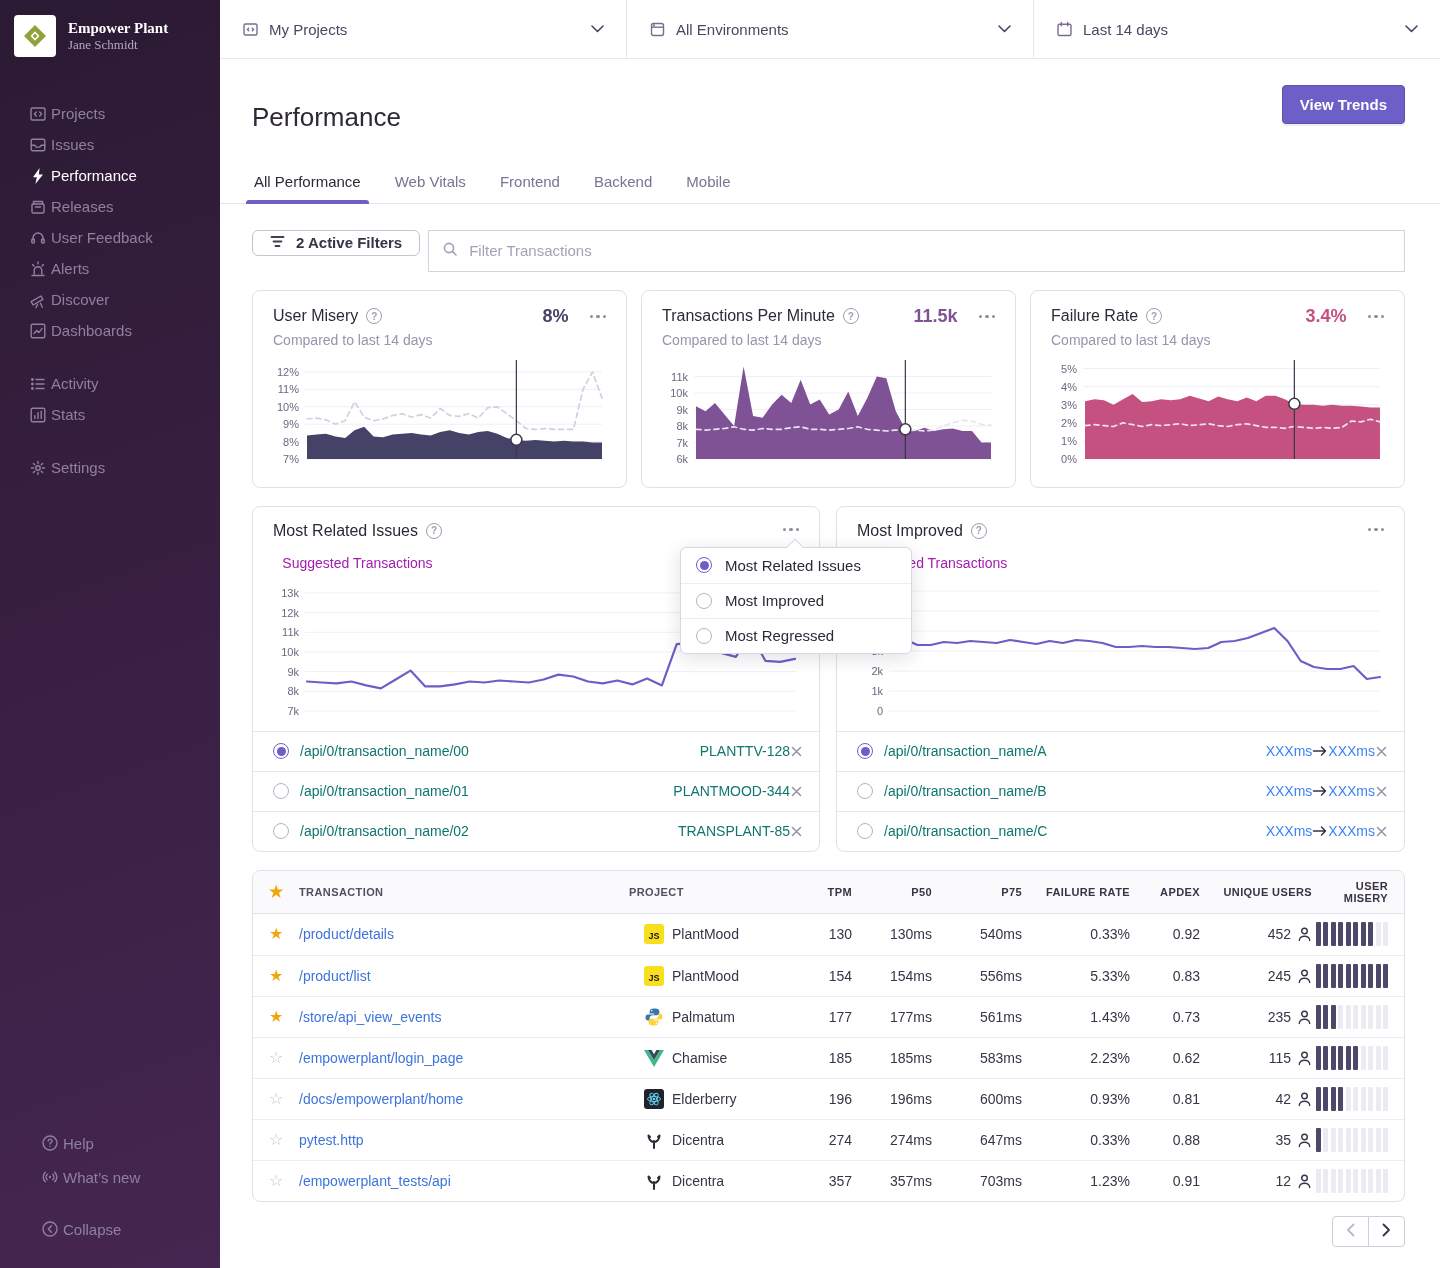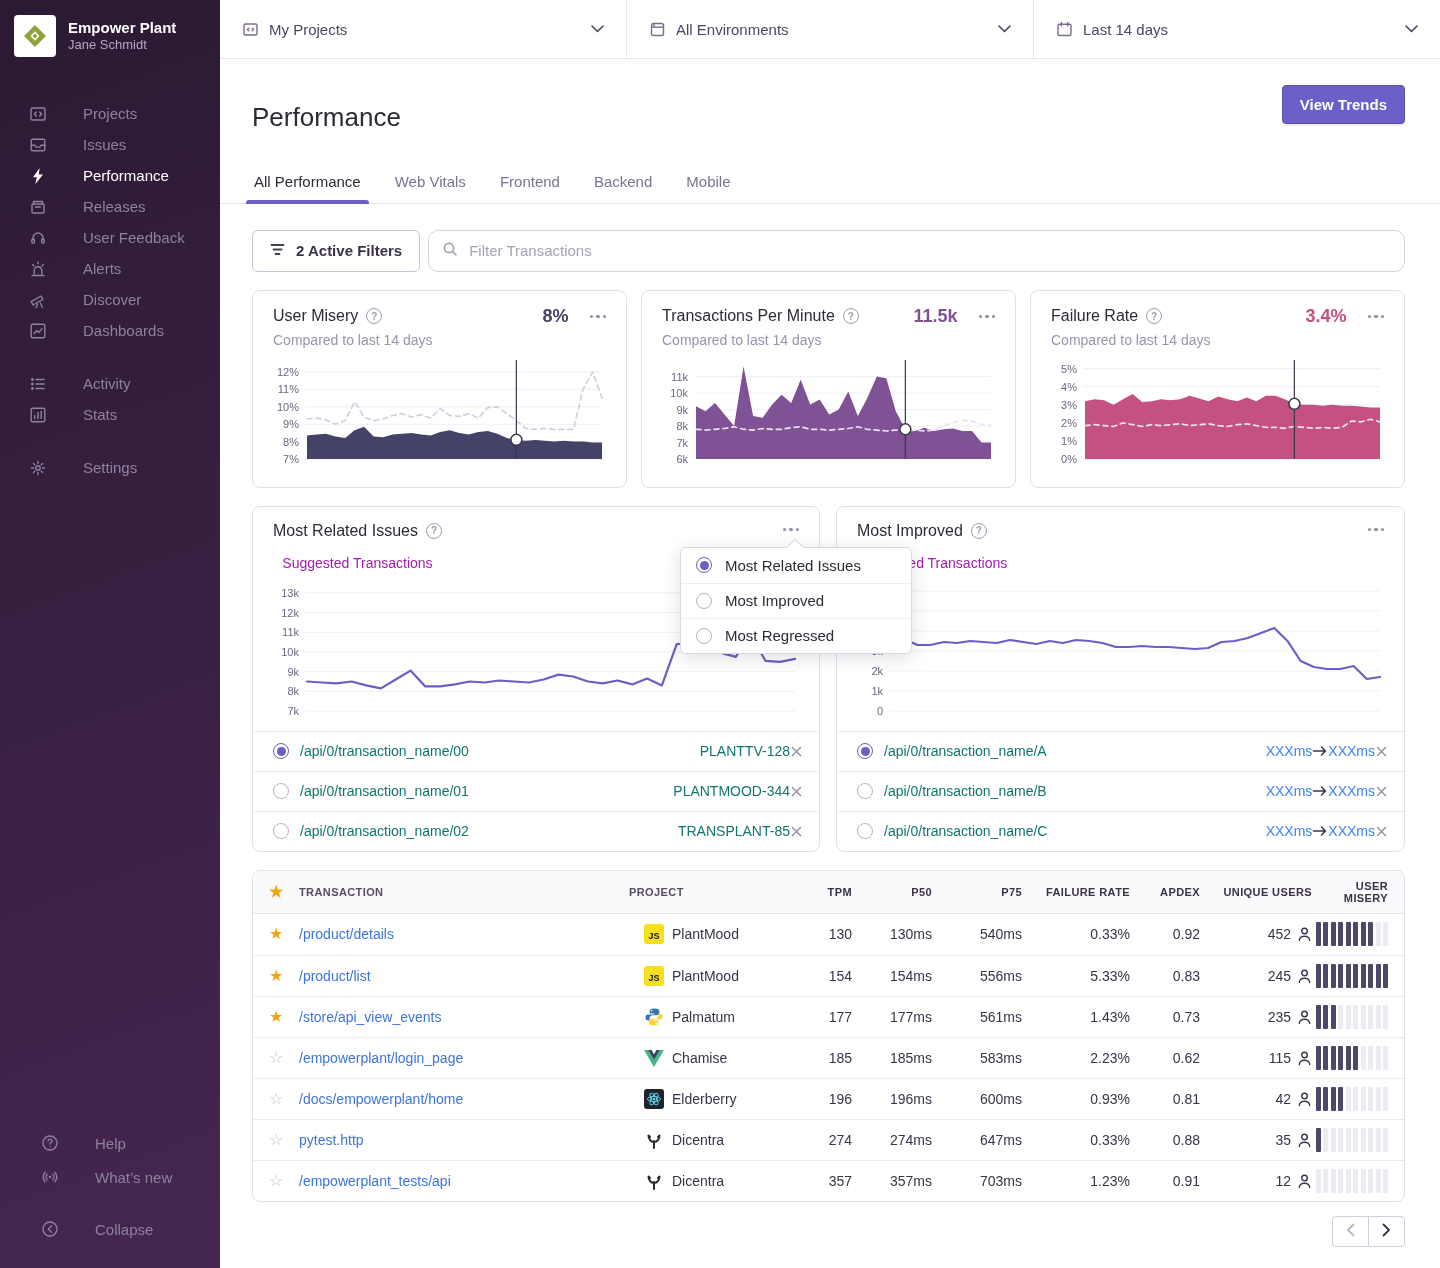--- a/index.html
+++ b/index.html
@@ -3,25 +3,25 @@
 <meta charset="utf-8">
 <style>
   * { box-sizing: border-box; }
   body { margin:0; font-family:"Liberation Sans", sans-serif; background:#fff; color:#2f2936; }
   .app { display:flex; width:1440px; height:1268px; overflow:hidden; }
 
   
   .sidebar { width:220px; flex-shrink:0; background:linear-gradient(160deg,#2b1a33 0%,#3a2043 55%,#452650 100%); display:flex; flex-direction:column; }
   .org { display:flex; gap:12px; padding:15px 14px; align-items:center; cursor:pointer; }
   .logo { width:42px; height:42px; background:#fff; border-radius:4px; display:flex; align-items:center; justify-content:center; flex-shrink:0; }
-  .org-names { line-height:1.25; }
+  .org-names { line-height:1.25;font-family:Liberation Serif, serif; }
   .org-name { color:#fff; font-weight:700; font-size:15px; }
   .org-user { color:#b3a6c2; font-size:13px; }
   .nav { padding-left:28px; margin-top:26px; }
-  .nav-item { display:flex; align-items:center; gap:36px; height:31px; color:#8f80a0; font-size:15px; cursor:pointer; }
+  .nav-item { display:flex; align-items:center; gap:4px; height:31px; color:#8f80a0; font-size:15px; cursor:pointer; }
   .nav-item .ico { width:19px; height:19px; display:flex; align-items:center; justify-content:center; }
   .nav-item.active { color:#fff; }
   .nav-gap { height:22px; }
   .sb-footer { margin-top:auto; padding:0 0 22px 40px; }
   .sb-footer .nav-item { height:34px; }
   .collapse-gap { height:18px; }
 
   
   .main { flex:1; display:flex; flex-direction:column; overflow:hidden; }
   .topbar { height:59px; border-bottom:1px solid #e9e5ee; display:flex; flex-shrink:0; }
@@ -34,22 +34,22 @@
   .page-title { font-size:26px; color:#2f2936; font-weight:400; }
   .btn-primary { background:#6C5FC7; color:#fff; border:1px solid #5b4fb4; border-radius:4px; padding:10px 17px; font-size:15px; font-weight:700; cursor:pointer; box-shadow:0 2px 0 rgba(45,30,70,.08); }
 
   .tabs { display:flex; gap:30px; padding:0 32px; margin-top:22px; border-bottom:1px solid #e9e5ee; }
   .tab { font-size:15px; color:#7c7292; padding:0 2px 13px; cursor:pointer; position:relative; }
   .tab.active { color:#2f2936; }
   .tab.active::after { content:""; position:absolute; left:-6px; right:-6px; bottom:-1px; height:4px; background:#6C5FC7; border-radius:3px 3px 0 0; }
 
   .content { padding:26px 35px 0 32px; }
   .filter-row { display:flex; gap:8px; }
-  .active-filters { display:flex; align-items:center; gap:11px; border:1px solid #c9c2d3; border-radius:6px; padding:0 17px; height:42px; font-weight:700; font-size:15px; color:#3a3246; background:#fff; cursor:pointer; flex-shrink:0; }
-  .search { flex:1; display:flex; align-items:center; gap:9px; border:1px solid #d8d2e0; border-radius:10px; height:42px; padding:0 13px; }
+  .active-filters { display:flex; align-items:center; gap:11px; border:1px solid #c9c2d3; border-radius:6px; padding:0 17px; height:26px; font-weight:700; font-size:15px; color:#3a3246; background:#fff; cursor:pointer; flex-shrink:0; }
+  .search { flex:1; display:flex; align-items:center; gap:9px; border:1px solid #d8d2e0; border-radius:0; height:42px; padding:0 13px; }
   .search input { border:none; outline:none; flex:1; font-size:15px; font-family:inherit; color:#3a3246; }
   .search input::placeholder { color:#a89fb6; }
 
   .cards-row { display:grid; grid-template-columns:repeat(3,1fr); gap:14px; margin-top:18px; }
   .card { background:#fff; border:1px solid #e3dee9; border-radius:8px; }
   .metric-card { padding:15px 20px 12px; }
   .m-head { display:flex; align-items:center; gap:8px; }
   .m-title { font-size:16px; color:#2f2936; }
   .help { width:16px; height:16px; border-radius:50%; border:1px solid #a49aaf; color:#a49aaf; font-size:10px; font-weight:700; display:flex; align-items:center; justify-content:center; cursor:pointer; flex-shrink:0; }
   .m-value { margin-left:auto; font-size:18px; font-weight:700; }

